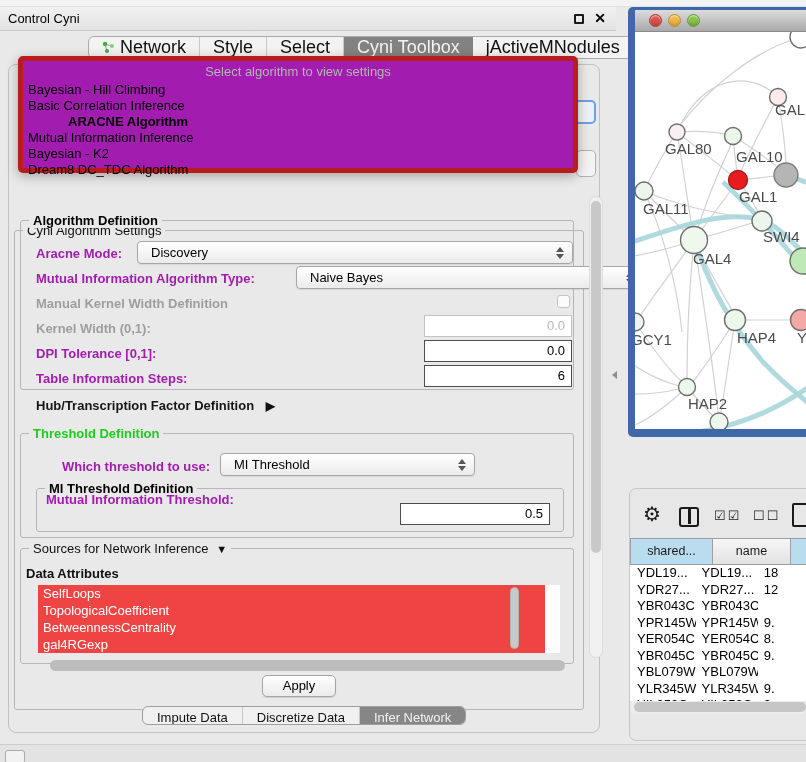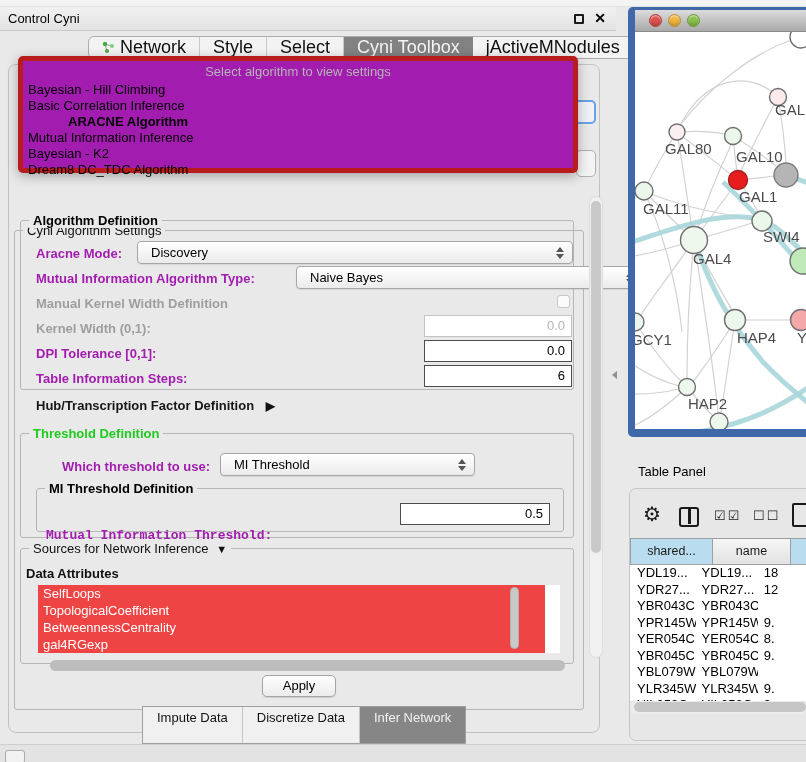--- a/index.html
+++ b/index.html
@@ -73,21 +73,21 @@
   
   .vscroll-track { left:589px; top:196px; width:14px; height:462px; background:#f0f0f0; border-radius:7px; border:1px solid #dcdcdc; }
   .vscroll-thumb { left:591px; top:201px; width:10px; height:352px; background:#c8c8c8; border-radius:5px; }
   .hscroll-thumb { left:50px; top:660px; width:515px; height:11px; background:#bdbdbd; border-radius:6px; }
 
   .apply-btn { left:262px; top:675px; width:74px; height:22px; border:1px solid #a5a5a5; border-radius:5px;
     background:linear-gradient(#fefefe,#ebebeb); text-align:center; line-height:20px; font-size:13px; color:#000;
     box-shadow:0 1px 1px rgba(0,0,0,.12); }
 
   
-  .bottom-tabbar { left:142px; top:706px; height:38px; display:flex; border:1px solid #9f9f9f; border-radius:0;
+  .bottom-tabbar { left:142px; top:706px; height:19px; display:flex; border:1px solid #9f9f9f; border-radius:6px;
     background:#f0f0f0; overflow:hidden;justify-content:space-between; }
   .btab { padding:0 14px; line-height:22px; font-size:13px; color:#111; border-right:1px solid #c6c6c6; }
   .btab:last-child { border-right:none; }
   .btab.selected { background:#868686; color:#f2f2f2; }
 
   
   .popup { left:18px; top:56px; width:560px; height:117px; background:#a21caf; border:5px solid #b91c1c;
     border-radius:5px; box-shadow:0 3px 12px rgba(0,0,0,.30); z-index:40; }
   .popup-prompt { position:absolute; left:0; top:3px; width:100%; text-align:center; color:#b5b5b5; font-size:13px; }
   .popup-item { position:absolute; left:0; width:100%; height:16px; line-height:16px; padding-left:5px; font-size:13px; color:#000; }
@@ -233,21 +233,21 @@
     <span class="val">MI Threshold</span>
     <span class="spin">
         <i class="up"></i>
         <i class="dn"></i>
       </span>
   </div>
 
   <div class="abs group" style="left:36px; top:488px; width:528px; height:44px;">
     <span class="legend blue">MI Threshold Definition</span>
   </div>
-  <span class="flabel" style="left:46px; top:528px;font-family:Liberation Mono, monospace;">Mutual Information Threshold:</span>
+  <span class="flabel" style="left:46px; top:492px;">Mutual Information Threshold:</span>
   <div class="tfield abs" style="left:400px; top:503px; width:150px;">0.5</div>
 
   <div class="abs group" style="left:20px; top:548px; width:554px; height:116px;">
     <span class="legend" style="font-weight:400;">
       <span>Sources for Network Inference</span>
       <span class="tri-down">▼</span>
     </span>
   </div>
   <span class="attr-label" style="left:26px; top:566px;">Data Attributes</span>
 
@@ -349,23 +349,20 @@
         <text x="128" y="210">SWI4</text>
         <text x="8" y="182">GAL11</text>
         <text x="58" y="232">GAL4</text>
         <text x="-4" y="313">GCY1</text>
         <text x="102" y="311">HAP4</text>
         <text x="162" y="311">Y</text>
         <text x="53" y="377">HAP2</text>
       </svg>
   </div>
 
-  <div class="abs tp-header">
-    <span class="tp-title">Table Panel</span>
-  </div>
   <div class="abs table-panel"></div>
 
   <span class="abs gear-icon">⚙</span>
   <span class="abs cols-icon">
       <i></i>
     </span>
   <span class="abs checkpair" style="left:714px; top:508px;">☑☑</span>
   <span class="abs checkpair" style="left:753px; top:508px;">☐☐</span>
   <span class="abs doc-icon"></span>
 

